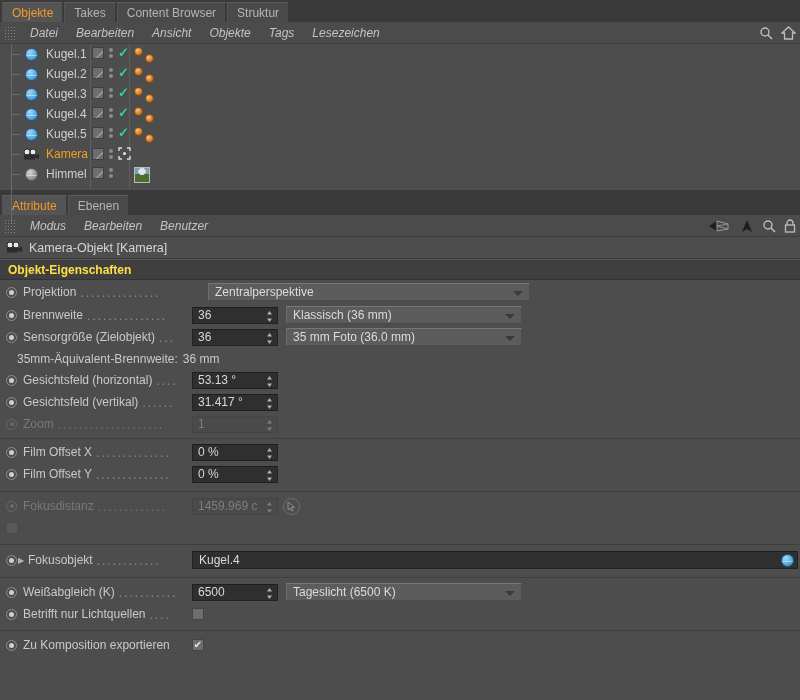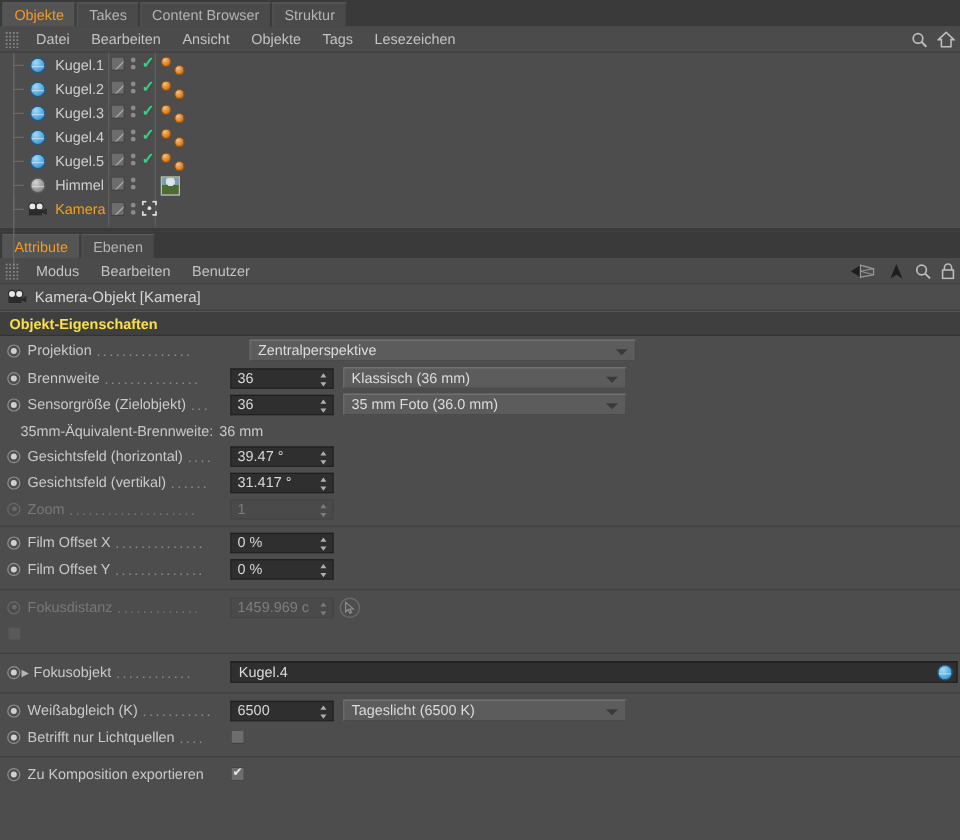--- a/index.html
+++ b/index.html
@@ -19,21 +19,21 @@
   .tabstrip { display:flex; align-items:flex-end; height:22px; background:#3a3a3a; padding-left:2px; }
   .tab {
     height:20px; line-height:20px; padding:0 9px;
     background:#4a4a4a; color:#b4b4b4; margin-right:1px;
     border-top:1px solid #5c5c5c; border-left:1px solid #545454; border-right:1px solid #3a3a3a;
     font-size:12px; white-space:nowrap;
   }
   .tab.active { background:#545454; color:#f09a26; }
 
   
-  .menubar { display:flex; align-items:center; height:22px; background:#4b4b4b; border-bottom:1px solid #3e3e3e; }
+  .menubar { display:flex; align-items:center; height:22px; background:#4b4b4b; border-bottom:1px solid #3e3e3e;font-style:italic; }
   .gripper {
     width:12px; height:14px; margin:0 5px 0 4px;
     background-image:
       radial-gradient(#9a9a9a 0.6px, transparent 0.7px);
     background-size:3px 3px;
     opacity:.75;
   }
   .menu-item { padding:0 9px; height:22px; line-height:22px; color:#c3c3c3; font-size:12px; }
   .menubar-right { margin-left:auto; display:flex; align-items:center; padding-right:4px; gap:8px; }
 
@@ -320,40 +320,20 @@
       </div>
       <div class="mattags">
         <div class="mball" style="left:3px;top:2px"></div>
           <div class="mball" style="left:14px;top:9px"></div>
       </div>
     </div>
 
     <div class="obj-row">
       <div class="tree-gutter">
           <div class="tree-hline"></div>
-        </div>
-      <div class="obj-icon">
-          <div class="sphere gray"></div>
-        </div>
-      <div class="obj-label">Himmel</div>
-      <div class="tagzone">
-        <div class="vis-square"></div>
-        <div class="dots">
-            <div class="dot"></div>
-            <div class="dot"></div>
-          </div>
-      </div>
-      <div class="mattags">
-        <div class="mthumb"></div>
-      </div>
-    </div>
-
-    <div class="obj-row">
-      <div class="tree-gutter">
-          <div class="tree-hline"></div>
           <div class="tree-vline last"></div>
         </div>
       <div class="obj-icon">
         <svg width="17" height="13" viewBox="0 0 17 13">
           <circle cx="4" cy="4" r="3" fill="#e8e8e8" stroke="#2b2b2b" stroke-width="1"></circle>
           <circle cx="10" cy="4" r="3" fill="#e8e8e8" stroke="#2b2b2b" stroke-width="1"></circle>
           <rect x="1" y="6.5" width="11" height="5" fill="#2b2b2b"></rect>
           <path d="M12 7.5 L16 5.5 V11 L12 9.5 Z" fill="#2b2b2b"></path>
         </svg>
       </div>
@@ -361,20 +341,40 @@
       <div class="tagzone">
         <div class="vis-square"></div>
         <div class="dots">
             <div class="dot"></div>
             <div class="dot"></div>
           </div>
         <svg class="axis-ico" width="13" height="13" viewBox="0 0 13 13">
           <path d="M1 4 V1 H4 M9 1 H12 V4 M12 9 V12 H9 M4 12 H1 V9" fill="none" stroke="#e0e0e0" stroke-width="1.4"></path>
           <circle cx="6.5" cy="6.5" r="1.6" fill="#e0e0e0"></circle>
         </svg>
+      </div>
+    </div>
+
+    <div class="obj-row">
+      <div class="tree-gutter">
+          <div class="tree-hline"></div>
+        </div>
+      <div class="obj-icon">
+          <div class="sphere gray"></div>
+        </div>
+      <div class="obj-label">Himmel</div>
+      <div class="tagzone">
+        <div class="vis-square"></div>
+        <div class="dots">
+            <div class="dot"></div>
+            <div class="dot"></div>
+          </div>
+      </div>
+      <div class="mattags">
+        <div class="mthumb"></div>
       </div>
     </div>
   </div>
 
   <div class="splitbar"></div>
 
   <div class="tabstrip">
     <div class="tab active"><span>Attribute</span></div>
     <div class="tab"><span>Ebenen</span></div>
   </div>
@@ -476,21 +476,21 @@
       </div>
     </div>
 
     <div class="prow">
       <div class="labelbox">
         <div class="radio"></div>
         <div class="plabel">Gesichtsfeld (horizontal)</div>
         <div class="dots-fill">....</div>
       </div>
       <div class="numfield w-sm">
-        <span>39.47 °</span>
+        <span>53.13 °</span>
         <svg class="spin" viewBox="0 0 7 13">
           <path d="M3.5 1 L6 4.5 H1 Z" fill="#b0b0b0"></path>
             <path d="M3.5 12 L6 8.5 H1 Z" fill="#b0b0b0"></path>
         </svg>
       </div>
     </div>
 
     <div class="prow">
       <div class="labelbox">
         <div class="radio"></div>

